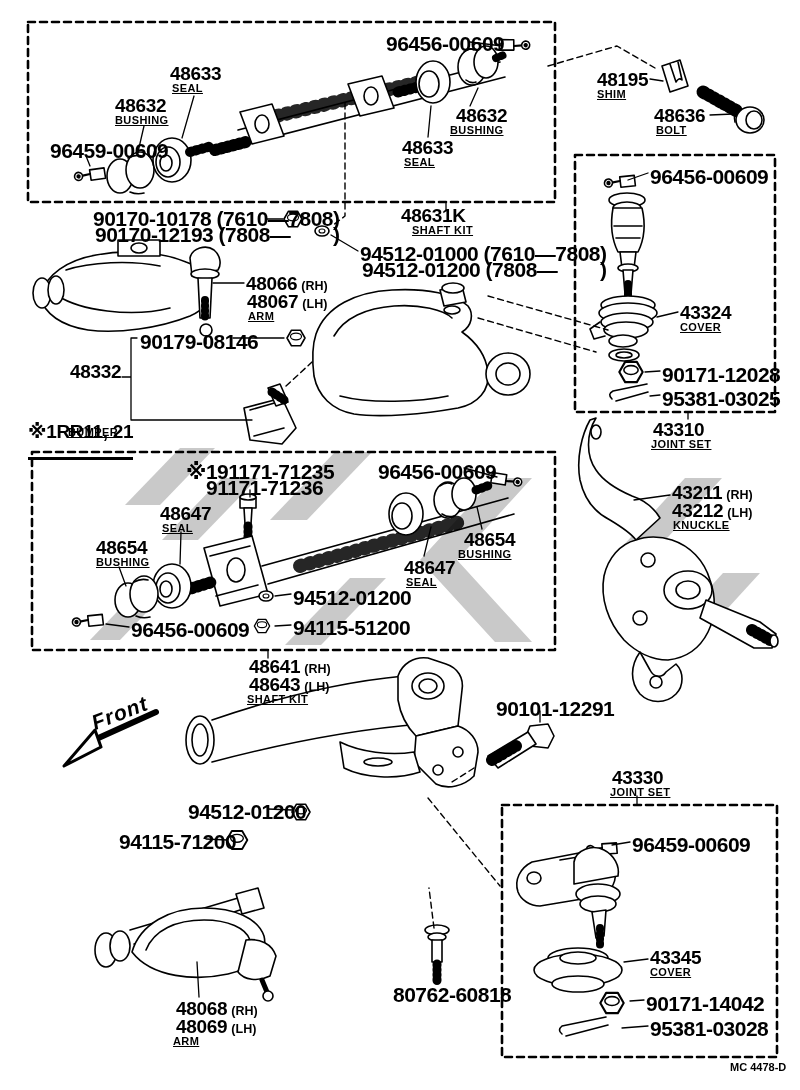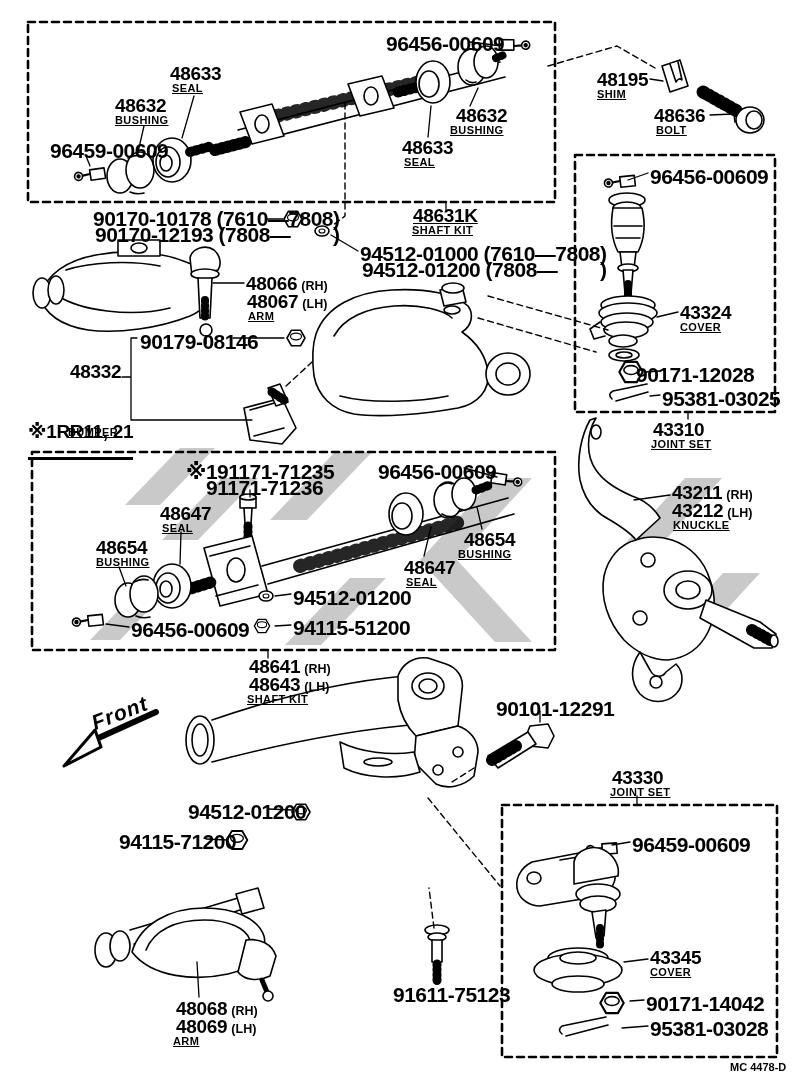--- a/index.html
+++ b/index.html
@@ -342,37 +342,37 @@
 <div class="lbl pn" style="left:402px;top:138px;">48633</div>
 <div class="lbl word" style="left:404px;top:157px;">SEAL</div>
 
 <div class="lbl pn" style="left:597px;top:70px;">48195</div>
 <div class="lbl word" style="left:597px;top:89px;">SHIM</div>
 <div class="lbl pn" style="left:654px;top:106px;">48636</div>
 <div class="lbl word" style="left:656px;top:125px;">BOLT</div>
 
 <div class="lbl code" style="left:93px;top:208px;">90170-10178 (7610—7808)</div>
 <div class="lbl code" style="left:95px;top:224px;">90170-12193 (7808—        )</div>
-<div class="lbl pn" style="left:413px;top:206px;text-decoration:underline;">48631K</div>
+<div class="lbl pn" style="left:401px;top:206px;">48631K</div>
 <div class="lbl word" style="left:412px;top:225px;">SHAFT KIT</div>
 <div class="lbl code" style="left:360px;top:243px;">94512-01000 (7610—7808)</div>
 <div class="lbl code" style="left:362px;top:259px;">94512-01200 (7808—        )</div>
 
 <div class="lbl" style="left:246px;top:274px;"><span class="pn">48066</span><span class="side">(RH)</span></div>
 <div class="lbl" style="left:247px;top:292px;"><span class="pn">48067</span><span class="side">(LH)</span></div>
 <div class="lbl word" style="left:248px;top:311px;">ARM</div>
 <div class="lbl code" style="left:140px;top:331px;">90179-08146</div>
 <div class="lbl pn" style="left:70px;top:362px;">48332</div>
 <div class="lbl word" style="left:68px;top:381px;margin-top:46px;">BUMPER</div>
 <div class="lbl note" style="left:28px;top:422px;">※1RR11, 21</div>
 
 <div class="lbl code" style="left:650px;top:166px;">96456-00609</div>
 <div class="lbl pn" style="left:680px;top:303px;">43324</div>
 <div class="lbl word" style="left:680px;top:322px;">COVER</div>
-<div class="lbl code" style="left:636px;top:364px;">90171-12028</div>
+<div class="lbl code" style="left:662px;top:364px;">90171-12028</div>
 <div class="lbl code" style="left:662px;top:388px;">95381-03025</div>
 <div class="lbl pn" style="left:653px;top:420px;">43310</div>
 <div class="lbl word" style="left:651px;top:439px;">JOINT SET</div>
 
 <div class="lbl" style="left:672px;top:483px;"><span class="pn">43211</span><span class="side">(RH)</span></div>
 <div class="lbl" style="left:672px;top:501px;"><span class="pn">43212</span><span class="side">(LH)</span></div>
 <div class="lbl word" style="left:673px;top:520px;">KNUCKLE</div>
 
 <div class="lbl code" style="left:186px;top:461px;">※191171-71235</div>
 <div class="lbl code" style="left:206px;top:477px;">91171-71236</div>
@@ -394,21 +394,21 @@
 <div class="lbl word" style="left:247px;top:694px;">SHAFT KIT</div>
 
 <div class="lbl front" style="left:96px;top:712px;">Front</div>
 <div class="lbl code" style="left:496px;top:698px;">90101-12291</div>
 <div class="lbl code" style="left:188px;top:801px;">94512-01200</div>
 <div class="lbl code" style="left:119px;top:831px;">94115-71200</div>
 
 <div class="lbl" style="left:176px;top:999px;"><span class="pn">48068</span><span class="side">(RH)</span></div>
 <div class="lbl" style="left:176px;top:1017px;"><span class="pn">48069</span><span class="side">(LH)</span></div>
 <div class="lbl word" style="left:173px;top:1036px;">ARM</div>
-<div class="lbl code" style="left:393px;top:984px;">91611-75123</div>
+<div class="lbl code" style="left:393px;top:984px;">80762-60818</div>
 
 <div class="lbl pn" style="left:612px;top:768px;">43330</div>
 <div class="lbl word" style="left:610px;top:787px;">JOINT SET</div>
 <div class="lbl code" style="left:632px;top:834px;">96459-00609</div>
 <div class="lbl pn" style="left:650px;top:948px;text-align:center;">43345</div>
 <div class="lbl word" style="left:650px;top:967px;">COVER</div>
 <div class="lbl code" style="left:646px;top:993px;">90171-14042</div>
 <div class="lbl code" style="left:650px;top:1018px;">95381-03028</div>
 <div class="lbl mc" style="left:730px;top:1062px;">MC 4478-D</div>
 

